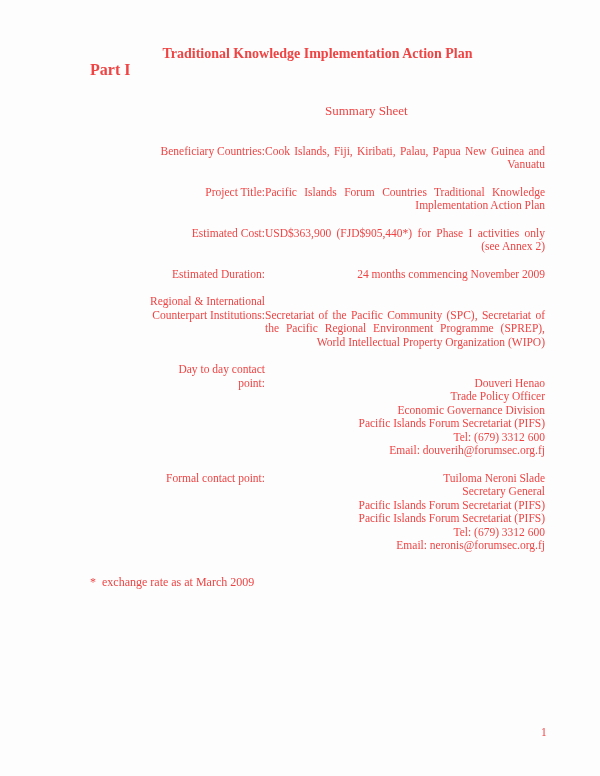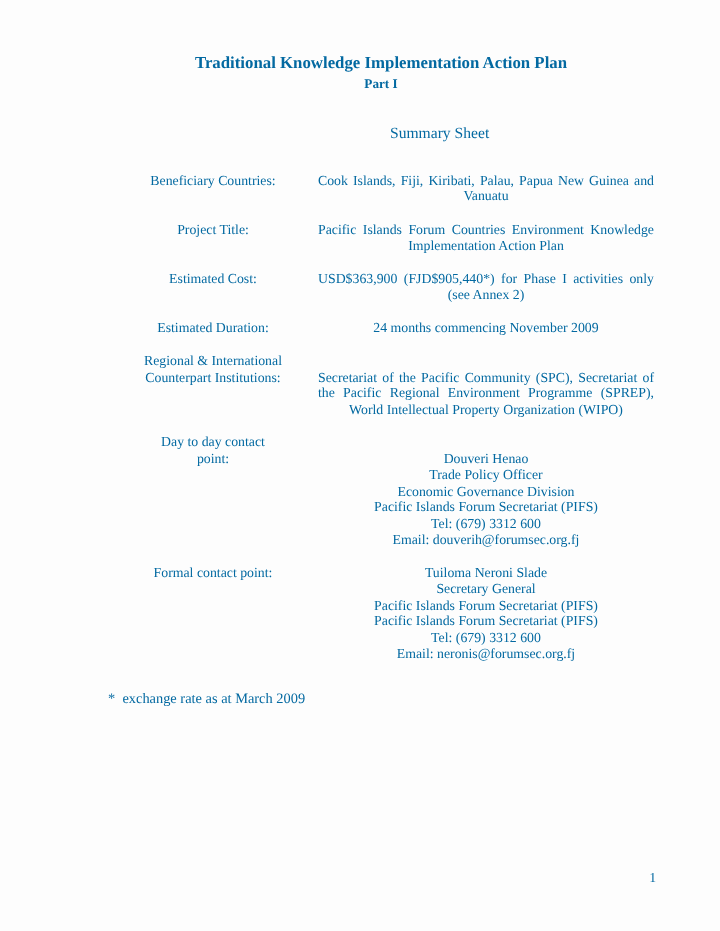--- a/index.html
+++ b/index.html
@@ -6,39 +6,39 @@
     margin: 0;
     padding: 0;
     background: #ffffff;
   }
   .page {
     position: relative;
     width: 600px;
     height: 776px;
     box-sizing: border-box;
     background: #fdfdfd;
-    color: #0369a1;
+    color: #ef4444;
     font-family: "Liberation Serif", "DejaVu Serif", serif;
     padding-top: 45px;
     overflow: hidden;
   }
   .content {
     margin-left: 90px;
     margin-right: 55px; 
   }
   .doc-title {
     text-align: center;
     font-weight: bold;
     font-size: 14px;
     line-height: 18px;
   }
   .doc-subtitle {
-    text-align: center;
+    text-align: left;
     font-weight: bold;
-    font-size: 11px;
+    font-size: 16px;
     line-height: 14px;
   }
   .section-heading {
     margin-top: 27px;
     margin-left: 235px; 
     font-size: 13px;
     line-height: 13.5px;
   }
   .rows {
     margin-top: 27px;
@@ -58,21 +58,21 @@
     width: 280px;
   }
   .row-value.offset-one {
     padding-top: 13.5px; 
   }
   .jline {
     text-align: justify;
     text-align-last: justify; 
   }
   .line {
-    text-align: center;
+    text-align: right;
   }
   .footnote {
     margin-top: 23px;
     font-size: 12px;
     line-height: 13.5px;
   }
   .footnote-marker {
     display: inline-block;
     width: 12px;
   }
@@ -105,21 +105,21 @@
           <div class="jline">Cook Islands, Fiji, Kiribati, Palau, Papua New Guinea and</div>
           <div class="line">Vanuatu</div>
         </div>
       </div>
 
       <div class="row">
         <div class="row-label">
           <div class="line">Project Title:</div>
         </div>
         <div class="row-value">
-          <div class="jline">Pacific Islands Forum Countries Environment Knowledge</div>
+          <div class="jline">Pacific Islands Forum Countries Traditional Knowledge</div>
           <div class="line">Implementation Action Plan</div>
         </div>
       </div>
 
       <div class="row">
         <div class="row-label">
           <div class="line">Estimated Cost:</div>
         </div>
         <div class="row-value">
           <div class="jline">USD$363,900 (FJD$905,440*) for Phase I activities only</div>

